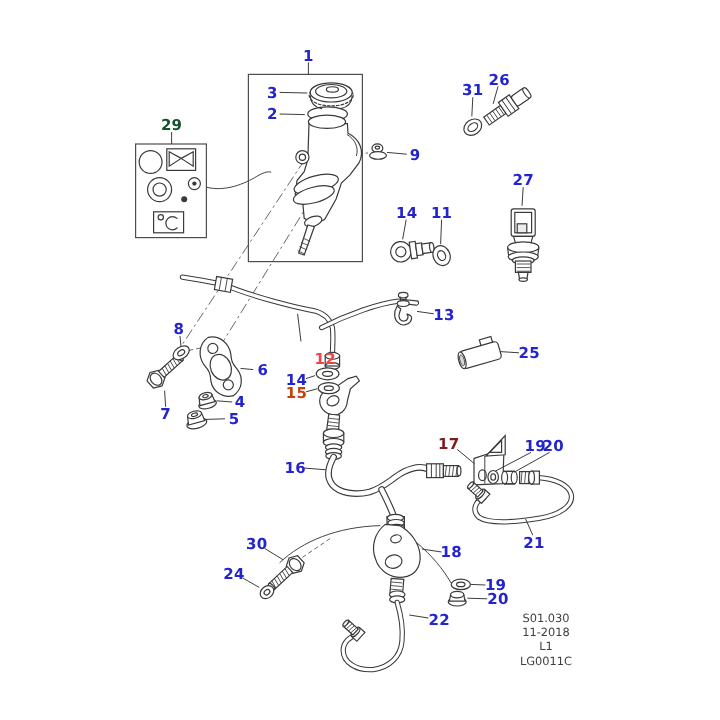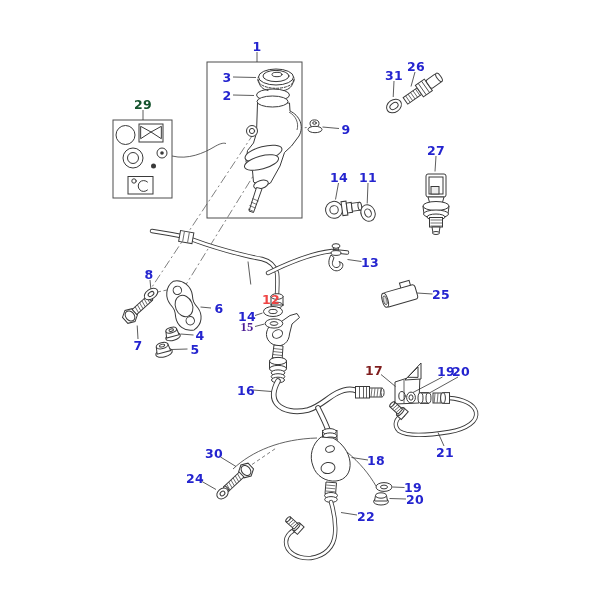--- a/index.html
+++ b/index.html
@@ -368,29 +368,35 @@
       <span class="callout" style="left: 368px; top: 177px; color: rgb(36, 36, 207);">11</span>
       <span class="callout" style="left: 370px; top: 262px; color: rgb(36, 36, 207);">13</span>
       <span class="callout" style="left: 441px; top: 294px; color: rgb(36, 36, 207);">25</span>
       <span class="callout" style="left: 252px; top: 299px; color: #ef4444; margin-left: 19px;">12</span>
       <span class="callout" style="left: 149px; top: 274px; color: rgb(36, 36, 207);">8</span>
       <span class="callout" style="left: 219px; top: 308px; color: rgb(36, 36, 207);">6</span>
       <span class="callout" style="left: 138px; top: 345px; color: rgb(36, 36, 207);">7</span>
       <span class="callout" style="left: 200px; top: 335px; color: rgb(36, 36, 207);">4</span>
       <span class="callout" style="left: 195px; top: 349px; color: rgb(36, 36, 207);">5</span>
       <span class="callout" style="left: 247px; top: 316px; color: rgb(36, 36, 207);">14</span>
-      <span class="callout" style="left: 247px; top: 327px; color: #4c1d95; font-family: Liberation Serif, serif;">15</span>
+      <span class="callout" style="left: 247px; top: 327px; color: #c2410c;">15</span>
       <span class="callout" style="left: 246px; top: 390px; color: rgb(36, 36, 207);">16</span>
       <span class="callout" style="left: 374px; top: 370px; color: #7f1d1d;">17</span>
       <span class="callout" style="left: 446px; top: 371px; color: rgb(36, 36, 207);">19</span>
       <span class="callout" style="left: 461px; top: 371px; color: rgb(36, 36, 207);">20</span>
       <span class="callout" style="left: 445px; top: 452px; color: rgb(36, 36, 207);">21</span>
       <span class="callout" style="left: 376px; top: 460px; color: rgb(36, 36, 207);">18</span>
       <span class="callout" style="left: 214px; top: 453px; color: rgb(36, 36, 207);">30</span>
       <span class="callout" style="left: 195px; top: 478px; color: rgb(36, 36, 207);">24</span>
       <span class="callout" style="left: 413px; top: 487px; color: rgb(36, 36, 207);">19</span>
       <span class="callout" style="left: 415px; top: 499px; color: rgb(36, 36, 207);">20</span>
       <span class="callout" style="left: 366px; top: 516px; color: rgb(36, 36, 207);">22</span>
     </div>
 
-
-
+<div class="refblock">
+  <div>S01.030</div>
+  <div>11-2018</div>
+  <div>L1</div>
+  <div>LG0011C</div>
 </div>
 
+
+</div>
+
 </body></html>

